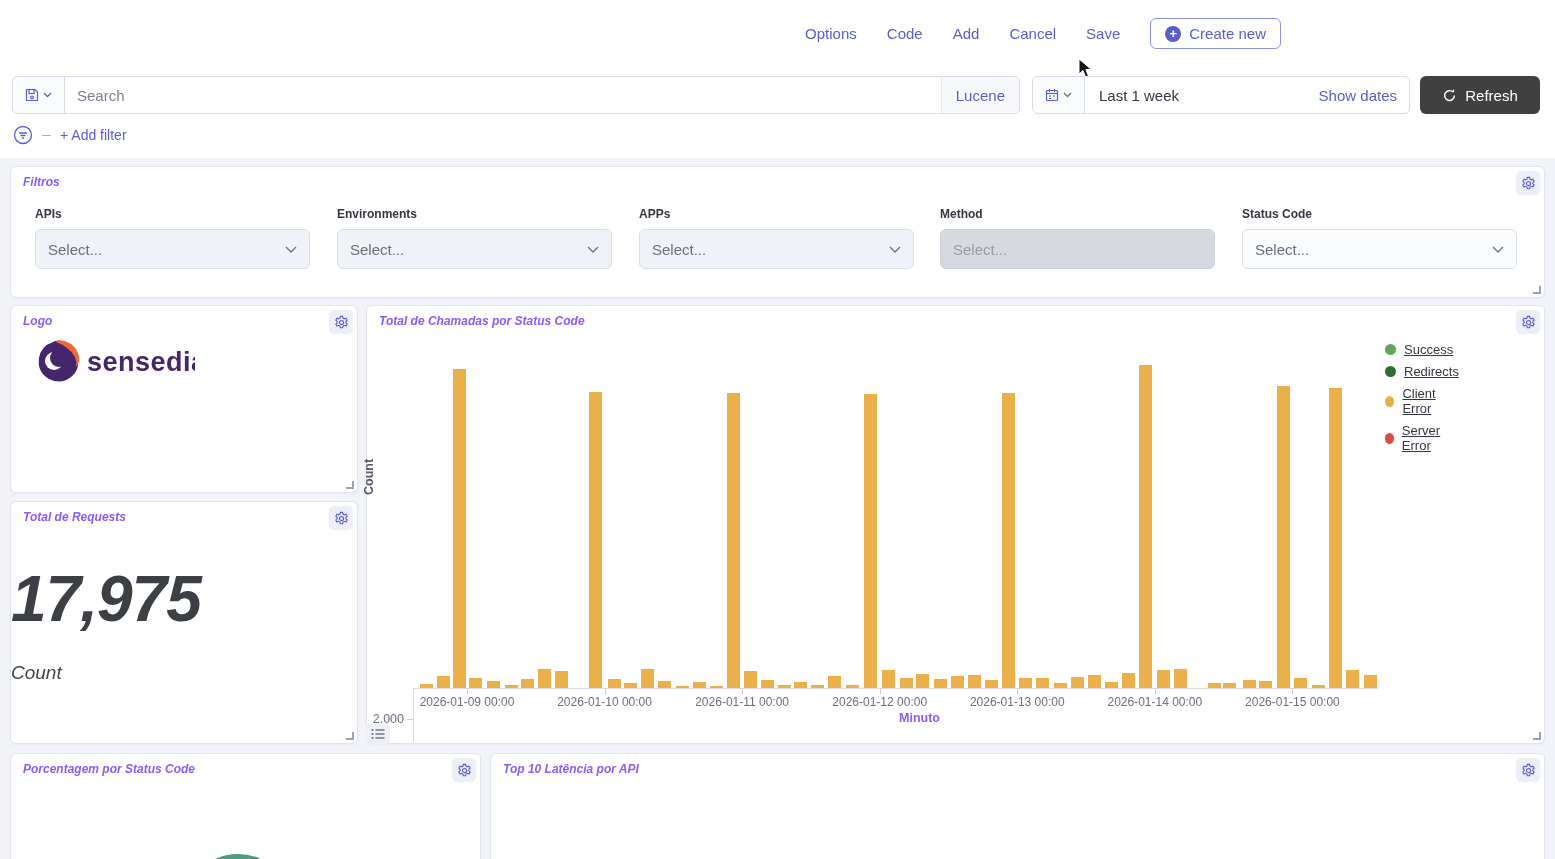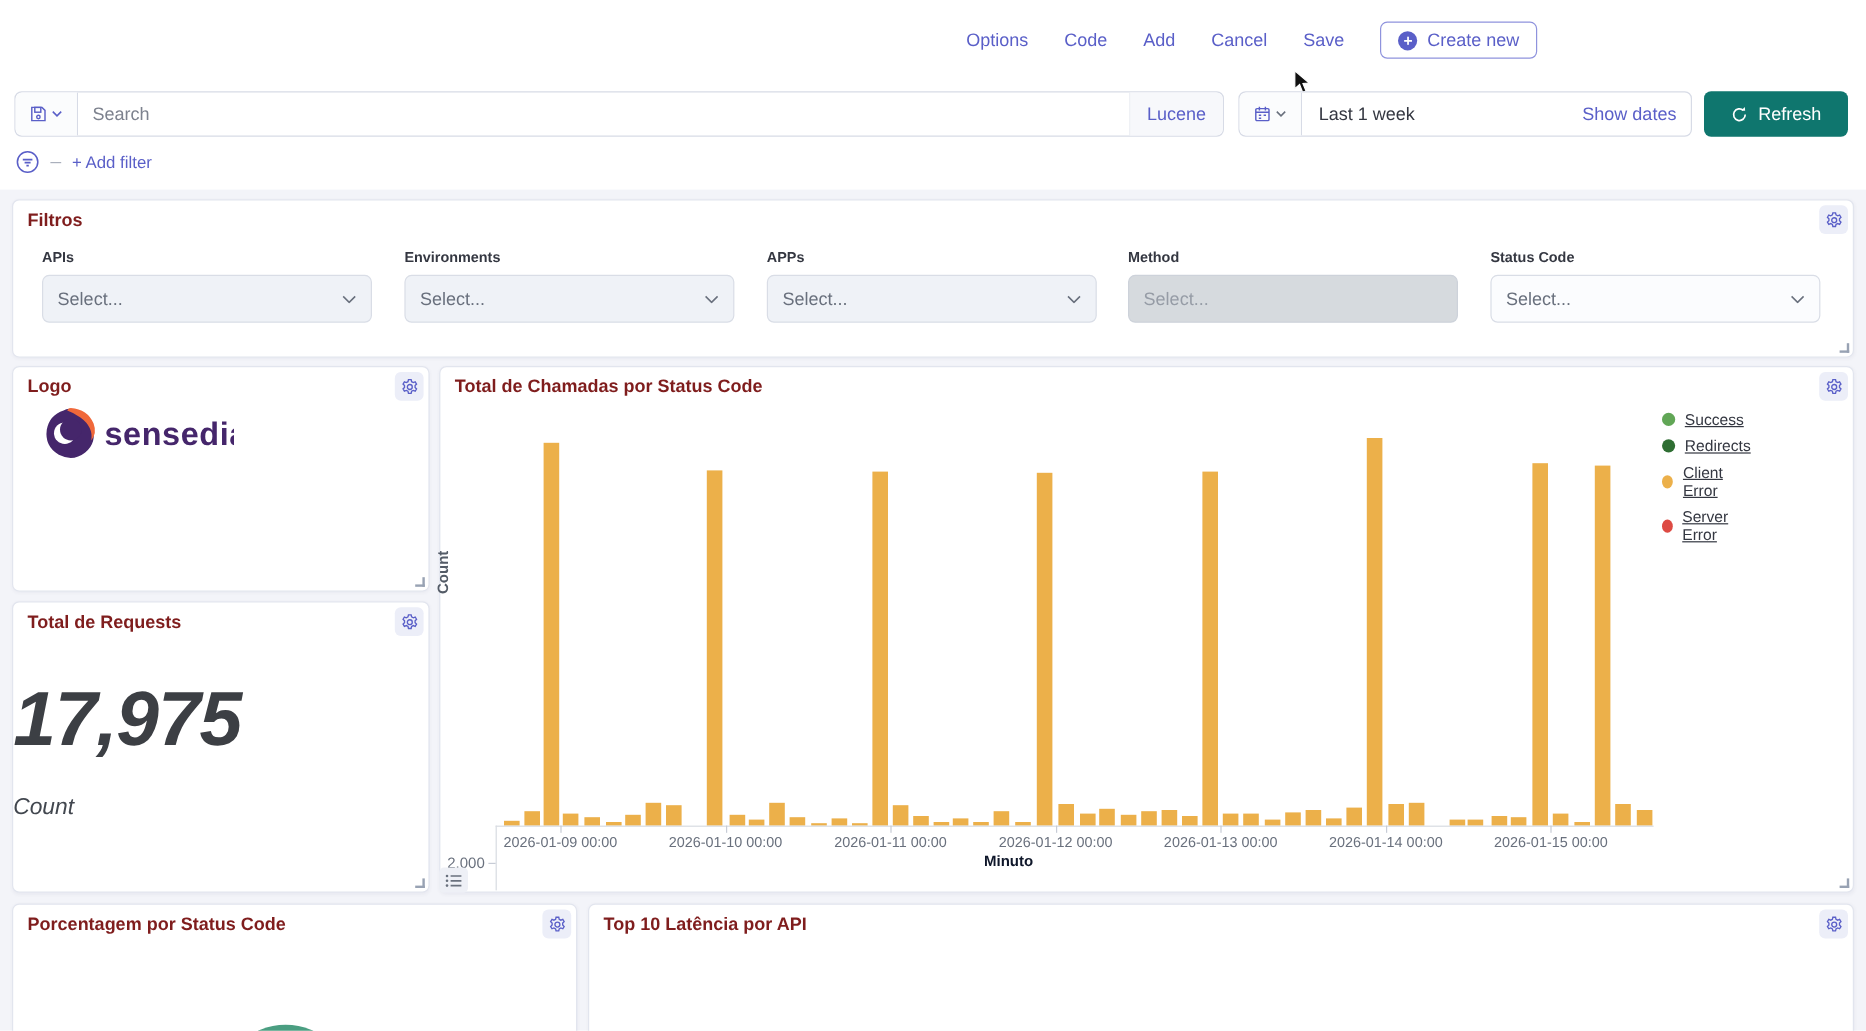--- a/index.html
+++ b/index.html
@@ -25,33 +25,33 @@
     color:#343741; background:transparent; font-family:"Liberation Sans", sans-serif; }
   .search-group input::placeholder { color:#7d828e; }
   .lucene { display:flex; align-items:center; padding:0 14px; color:#5a5fc8; font-size:15px;
     background:#f7f8fb; border-left:1px solid #e6e9f0; border-radius:0 6px 6px 0; cursor:pointer; }
   .date-group { position:absolute; left:1032px; top:76px; width:378px; height:38px; display:flex;
     border:1px solid #d7dbe6; border-radius:6px; background:#fff; align-items:stretch; }
   .date-addon { width:52px; display:flex; align-items:center; justify-content:center; gap:4px;
     background:#fbfcfd; border-right:1px solid #d7dbe6; border-radius:6px 0 0 6px; cursor:pointer; }
   .date-text { flex:1; display:flex; align-items:center; padding-left:14px; font-size:15px; color:#343741; cursor:pointer; }
   .show-dates { display:flex; align-items:center; padding-right:12px; color:#5a5fc8; font-size:15px; cursor:pointer; }
-  .refresh-btn { position:absolute; left:1420px; top:76px; width:120px; height:38px; background:#0f766e;
+  .refresh-btn { position:absolute; left:1420px; top:76px; width:120px; height:38px; background:#404040;
     border:none; border-radius:6px; color:#fff; font-size:15px; display:flex; align-items:center;
     justify-content:center; gap:8px; cursor:pointer; font-family:"Liberation Sans", sans-serif; }
 
   
   #filter-row { position:absolute; left:13px; top:125px; display:flex; align-items:center; gap:9px; }
   .dash { width:9px; height:1px; background:#aab0bc; }
   .add-filter { color:#5a5fc8; font-size:14px; cursor:pointer; }
 
   
   .panel { position:absolute; background:#fff; border:1px solid #e2e5ee; border-radius:6px;
     box-shadow:0 1px 3px rgba(60,64,90,.05); overflow:hidden; }
-  .panel-title { position:absolute; left:12px; top:8px; font-size:15px; font-weight:700; color:#7f1d1d; }
+  .panel-title { position:absolute; left:12px; top:8px; font-size:12px; font-weight:700; color:#8b5cf6;font-style:italic; }
   .gear-btn { position:absolute; top:4px; right:4px; width:24px; height:24px; border-radius:5px;
     background:#eceef8; display:flex; align-items:center; justify-content:center; cursor:pointer;
     color:#5a5fc8; font-size:15px; }
   .resize-handle { position:absolute; right:3px; bottom:3px; width:8px; height:8px;
     border-right:2px solid #98a2b3; border-bottom:2px solid #98a2b3; cursor:nwse-resize; }
 
   
   .filter-field { position:absolute; width:275px; }
   .filter-label { font-size:12px; font-weight:700; color:#343741; margin-bottom:8px; }
   .select { height:40px; border:1px solid #d9dde6; border-radius:6px; background:#eff2f7;
@@ -70,22 +70,22 @@
   #plot { position:absolute; left:415px; top:338px; width:963px; height:350px; }
   .bar { position:absolute; bottom:0; width:13px; background:#ecb04a; }
   #x-baseline { left:413px; top:688px; width:965px; height:1px; background:#d8dbe2; }
   #y-axis-seg { left:413px; top:688px; width:1px; height:54px; background:#d8dbe2; }
   #y-tick-mark { left:407px; top:719px; width:6px; height:1px; background:#c7ccd6; }
   #y-tick-label { left:352px; top:712px; width:52px; text-align:right; font-size:12.5px; color:#69707d; }
   #xticks { left:415px; top:695px; width:963px; height:16px; }
   .x-tick-label { position:absolute; width:130px; text-align:center; font-size:12px; color:#69707d; }
   #xtickmarks { left:415px; top:688px; width:963px; height:6px; }
   .x-tick-mark { position:absolute; width:1px; height:6px; background:#c7ccd6; }
-  #x-axis-title { left:820px; top:711px; width:120px; text-align:left; font-size:12.5px;
-    font-weight:700; color:#0f172a; }
+  #x-axis-title { left:820px; top:711px; width:120px; text-align:right; font-size:12.5px;
+    font-weight:700; color:#8b5cf6; }
   #y-axis-title { left:362px; top:495px; font-size:12.5px; font-weight:700; color:#535b66;
     transform:rotate(-90deg); transform-origin:left top; }
   #legend { position:absolute; left:1385px; top:342px; display:flex; flex-direction:column; gap:7px; }
   .legend-item { display:flex; align-items:center; gap:8px; cursor:pointer;text-decoration:underline; }
   .legend-dot { width:11px; height:11px; border-radius:50%; }
   .legend-label { font-size:13px; color:#343741; }
   #legend-toggle { position:absolute; left:366px; top:723px; width:24px; height:21px; border-radius:4px;
     background:#eef0f6; display:flex; align-items:center; justify-content:center; cursor:pointer; }
 
   

